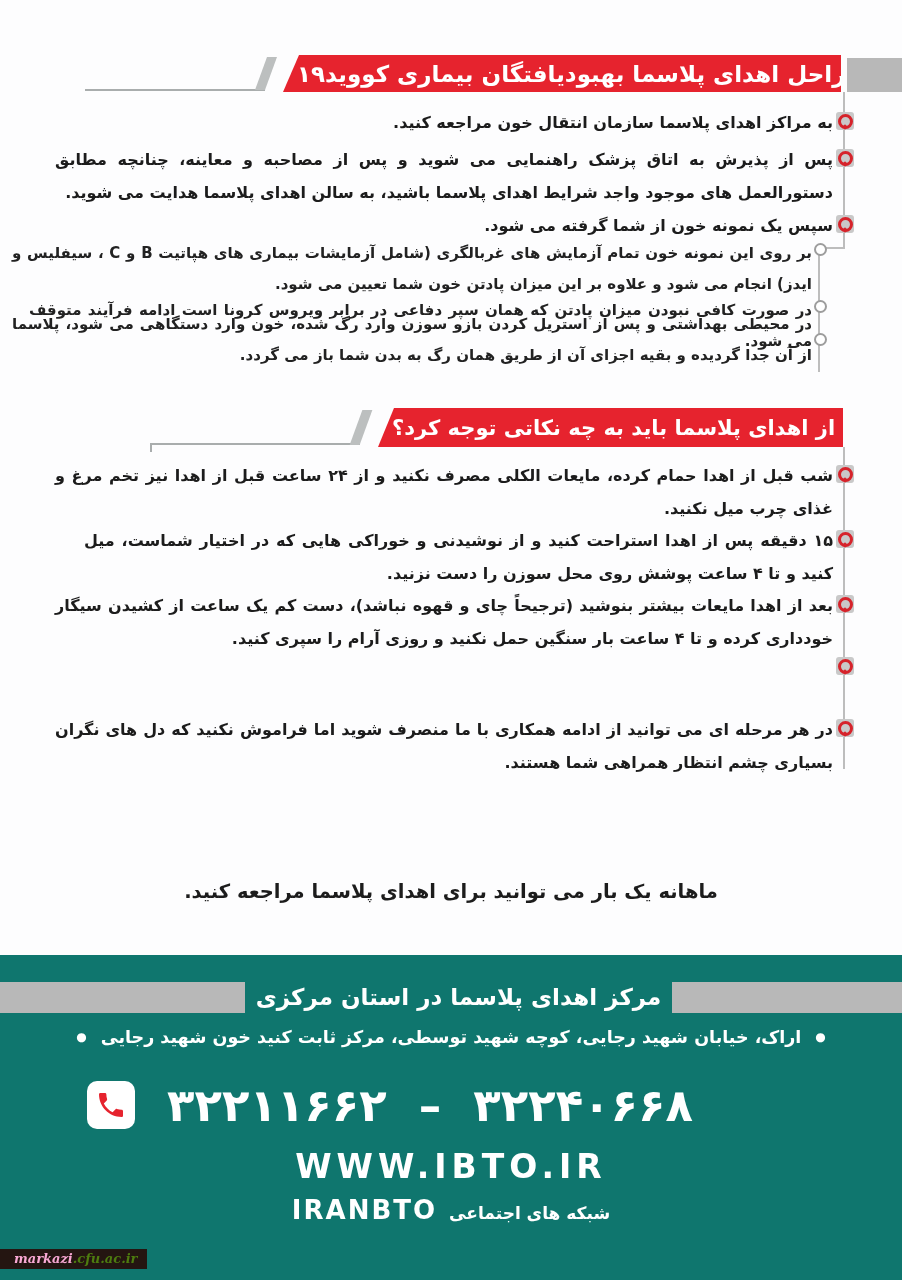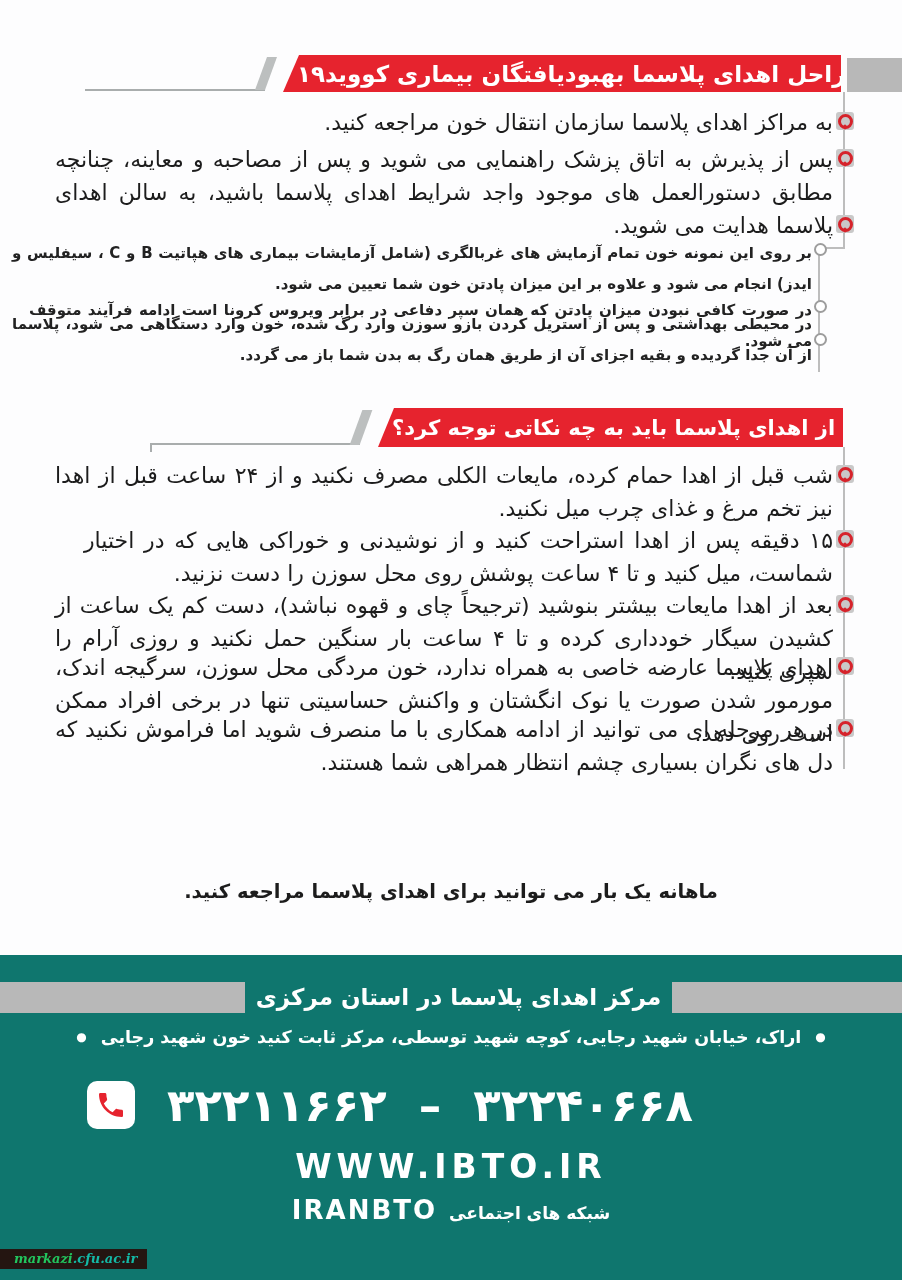--- a/index.html
+++ b/index.html
@@ -35,21 +35,21 @@
   .dot{position:absolute;width:9px;height:9px;border:2px solid #9d9d9d;border-radius:50%;background:#ffffff;}
   
   .marker{position:absolute;left:836px;width:18px;height:18px;background:#c9c9c9;border-radius:3px;
           display:flex;align-items:center;justify-content:center;}
   .marker .ring{position:relative;width:9px;height:9px;border:3px solid #d6232b;border-radius:50%;}
   .marker .ring::after{content:"";position:absolute;left:2px;bottom:-3px;width:4px;height:4px;
           background:#d6232b;transform:rotate(45deg);}
   
   .bullet-text{
     position:absolute;left:55px;right:69px;direction:rtl;
-    font-size:22px;font-weight:normal;line-height:33px;
+    font-size:16px;font-weight:bold;line-height:33px;
     text-align:justify;
   }
   .sub-text{
     position:absolute;left:12px;right:90px;direction:rtl;
     font-size:15px;font-weight:bold;color:#222;line-height:31px;
     text-align:justify;
   }
   .note{
     position:absolute;left:20px;right:20px;direction:rtl;text-align:center;
     font-size:19.5px;font-weight:bold;line-height:36px;
@@ -86,22 +86,22 @@
     display:flex;align-items:baseline;justify-content:center;gap:12px;
   }
   .social-label{font-size:17px;font-weight:bold;}
   .social-handle{font-size:26px;font-weight:bold;letter-spacing:2px;direction:ltr;}
   
   .watermark{
     position:absolute;left:0;top:1249px;background:#241511;padding:2px 10px 3px 14px;
     font-family:"DejaVu Serif",serif;font-style:italic;font-weight:bold;font-size:13px;
     white-space:nowrap;
   }
-  .wm-name{color:#22c55e;}
-  .wm-domain{color:#14b8a6;margin-top:41px;}
+  .wm-name{color:#f9a8d4;}
+  .wm-domain{color:#4d7c0f;margin-top:41px;}
 </style>
 </head>
 <body>
 
 <div class="page">
 
   <div class="hline hline1"></div>
   <div class="slash slash1"></div>
   <div class="banner banner1">
     <span class="banner-text">مراحل اهدای پلاسما بهبودیافتگان بیماری کووید۱۹</span>
@@ -120,20 +120,21 @@
     </div>
   <div class="marker" style="top:149px;">
       <span class="ring"></span>
     </div>
   <div class="marker" style="top:215px;">
       <span class="ring"></span>
     </div>
 
   <div class="bullet-text" style="top:106px;">به مراکز اهدای پلاسما سازمان انتقال خون مراجعه کنید.</div>
   <div class="bullet-text" style="top:143px;">پس از پذیرش به اتاق پزشک راهنمایی می شوید و پس از مصاحبه و معاینه، چنانچه مطابق دستورالعمل های موجود واجد شرایط اهدای پلاسما باشید، به سالن اهدای پلاسما هدایت می شوید.</div>
+  <div class="bullet-text" style="top:209px;">سپس یک نمونه خون از شما گرفته می شود.</div>
 
   <div class="sub-text" style="top:238px;">بر روی این نمونه خون تمام آزمایش های غربالگری (شامل آزمایشات بیماری های هپاتیت B و C ، سیفلیس و ایدز) انجام می شود و علاوه بر این میزان پادتن خون شما تعیین می شود.</div>
   <div class="sub-text" style="top:295px;margin-left:17px;">در صورت کافی نبودن میزان پادتن که همان سپر دفاعی در برابر ویروس کرونا است ادامه فرآیند متوقف می شود.</div>
   <div class="sub-text" style="top:309px;">در محیطی بهداشتی و پس از استریل کردن بازو سوزن وارد رگ شده، خون وارد دستگاهی می شود، پلاسما از آن جدا گردیده و بقیه اجزای آن از طریق همان رگ به بدن شما باز می گردد.</div>
 
   <div class="hline hline2"></div>
   <div class="tick2"></div>
   <div class="slash slash2"></div>
   <div class="banner banner2">
     <span class="banner-text">قبل و بعد از اهدای پلاسما باید به چه نکاتی توجه کرد؟</span>
@@ -153,21 +154,20 @@
   <div class="marker" style="top:657px;">
       <span class="ring"></span>
     </div>
   <div class="marker" style="top:719px;">
       <span class="ring"></span>
     </div>
 
   <div class="bullet-text" style="top:459px;">شب قبل از اهدا حمام کرده، مایعات الکلی مصرف نکنید و از ۲۴ ساعت قبل از اهدا نیز تخم مرغ و غذای چرب میل نکنید.</div>
   <div class="bullet-text" style="top:524px;margin-left:29px;">۱۵ دقیقه پس از اهدا استراحت کنید و از نوشیدنی و خوراکی هایی که در اختیار شماست، میل کنید و تا ۴ ساعت پوشش روی محل سوزن را دست نزنید.</div>
   <div class="bullet-text" style="top:589px;">بعد از اهدا مایعات بیشتر بنوشید (ترجیحاً چای و قهوه نباشد)، دست کم یک ساعت از کشیدن سیگار خودداری کرده و تا ۴ ساعت بار سنگین حمل نکنید و روزی آرام را سپری کنید.</div>
-  <div class="bullet-text" style="top:651px;">اهدای پلاسما عارضه خاصی به همراه ندارد، خون مردگی محل سوزن، سرگیجه اندک، مورمور شدن صورت یا نوک انگشتان و واکنش حساسیتی تنها در برخی افراد ممکن است روی دهد.</div>
   <div class="bullet-text" style="top:713px;">در هر مرحله ای می توانید از ادامه همکاری با ما منصرف شوید اما فراموش نکنید که دل های نگران بسیاری چشم انتظار همراهی شما هستند.</div>
 
   <div class="note" style="top:874px;">ماهانه یک بار می توانید برای اهدای پلاسما مراجعه کنید.</div>
 
   <div class="footer">
     <div class="band band-left"></div>
     <div class="band band-right"></div>
     <div class="footer-title">مرکز اهدای پلاسما در استان مرکزی</div>
 
     <div class="address-row">

